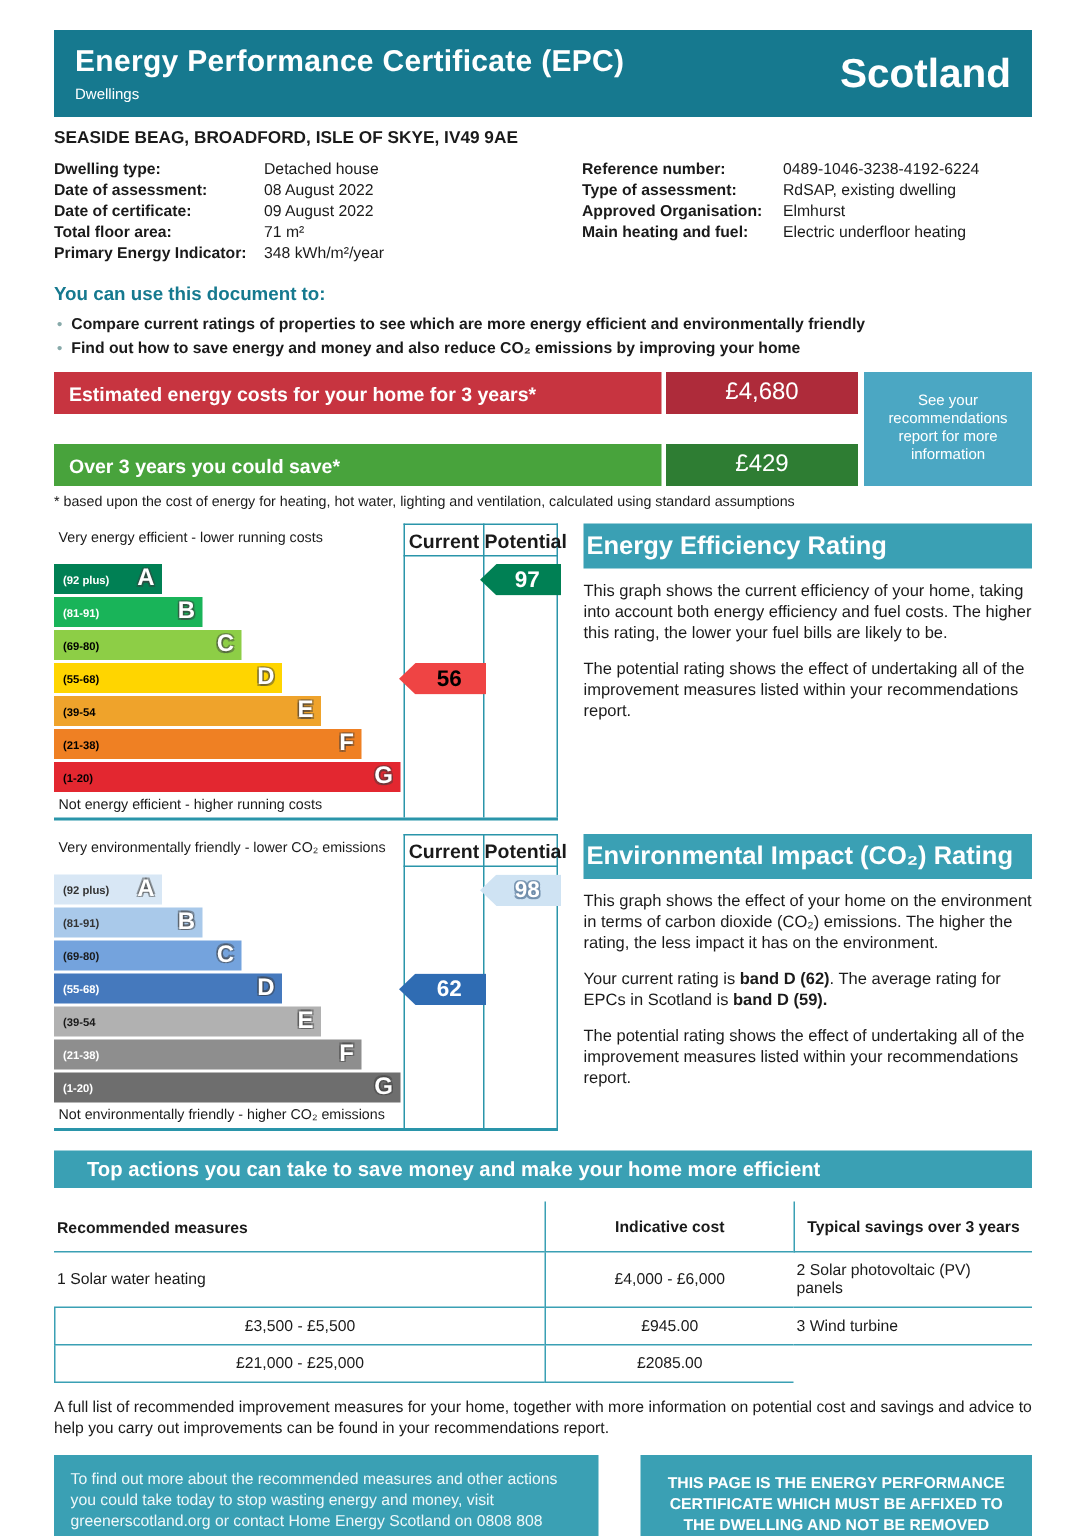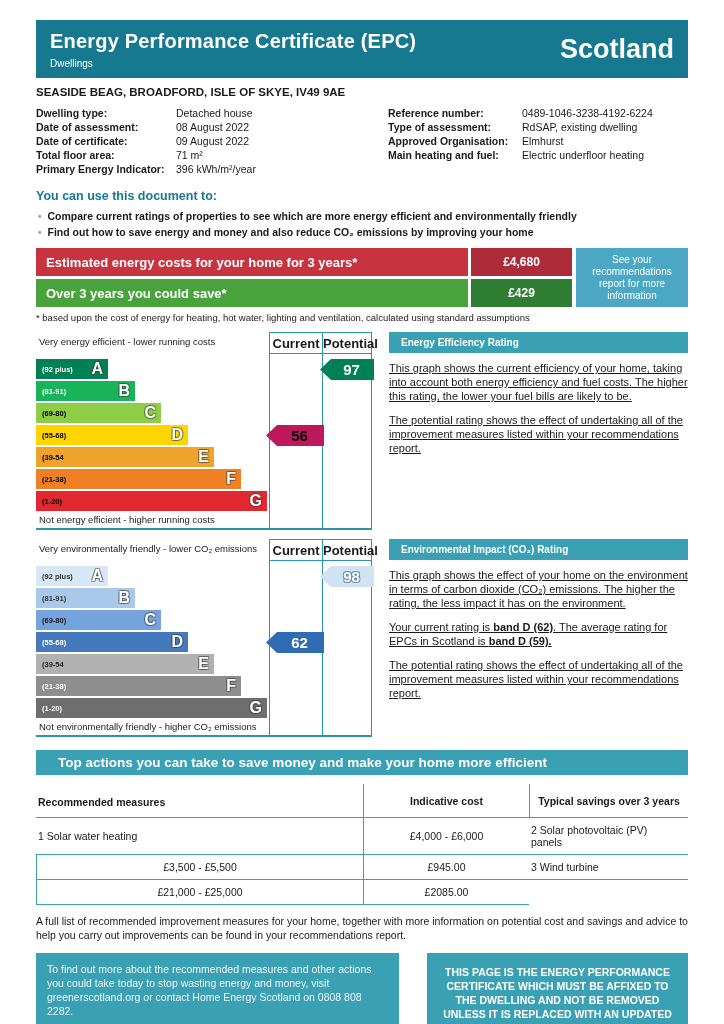--- a/index.html
+++ b/index.html
@@ -24,25 +24,25 @@
   .details-left .dlabel { width: 140px; font-weight: bold; }
   .details-right .dlabel { width: 134px; font-weight: bold; }
   .dvalue { flex: 1; }
 
   .usage-heading { color: var(--teal-dark); font-weight: bold; font-size: 12.5px; margin: 13px 0 7px 0; }
   .bullet { display: flex; font-size: 10.5px; font-weight: bold; margin: 3px 0; line-height: 13px; }
   .bullet-dot { color: #8aa; margin: 0 6px 0 2px; font-size: 10px; }
 
   
   .costs { display: flex; margin-top: 9px; }
-  .cost-rows { flex: 1; display: flex; flex-direction: column; gap: 3px; }
+  .cost-rows { flex: 1; display: flex; flex-direction: column; gap: 20px; }
   .cost-row { display: flex; gap: 3px; height: 28px; }
   .cost-label { flex: 1; color: #fff; font-weight: bold; font-size: 13px;
                 display: flex; align-items: center; padding-left: 10px; }
-  .cost-value { width: 101px; color: #fff; font-weight: bold; font-size: 12px;
+  .cost-value { width: 128px; color: #fff; font-weight: normal; font-size: 16px;
                 display: flex; align-items: center; justify-content: center; }
   .row-red    .cost-label { background: var(--red-label); }
   .row-red    .cost-value { background: var(--red-value); }
   .row-green  .cost-label { background: var(--green-label); }
   .row-green  .cost-value { background: var(--green-value); }
   .cost-note { width: 112px; margin-left: 4px; background: var(--teal-note); color: #fff;
                font-size: 10px; line-height: 12px; text-align: center;
                display: flex; align-items: center; justify-content: center; padding: 3px 4px; }
   .footnote { font-size: 9.5px; margin: 5px 0 0 0; }
 
@@ -68,22 +68,22 @@
   .arrow { position: absolute; height: 21px; display: flex; align-items: center; justify-content: center;
            font-size: 15px; font-weight: bold; padding-left: 9px;
            clip-path: polygon(0 50%, 11px 0, 100% 0, 100% 100%, 11px 100%); }
   .arrow.cur { left: 230px; width: 58px; }
   .arrow.pot { left: 284px; width: 54px; }
   .arrow.outline-text { text-shadow: -1px -1px 0 rgba(110,140,170,.9), 1px -1px 0 rgba(110,140,170,.9),
                                      -1px 1px 0 rgba(110,140,170,.9), 1px 1px 0 rgba(110,140,170,.9); }
 
   .panel { flex: 1; }
   .section-title { background: var(--teal-mid); color: #fff; font-weight: bold;
-                   font-size: 10px; padding: 5px 12px; margin-bottom: 8px; }
-  .panel p { font-size: 11px; line-height: 14px; margin-bottom: 10px; text-decoration: underline; }
+                   font-size: 17px; padding: 5px 2px; margin-bottom: 8px; }
+  .panel p { font-size: 11px; line-height: 14px; margin-bottom: 10px; }
 
   
   .actions-banner { background: var(--teal-mid); color: #fff; font-weight: bold;
                     font-size: 13.5px; padding: 5px 22px; margin-top: 13px; }
   .actions-table { display: grid; grid-template-columns: 327px 166px 159px; margin-top: 9px; font-size: 10.5px; }
   .at-cell { padding: 6px 8px 6px 2px; border-bottom: 1px solid var(--teal-mid); display: flex; align-items: center; }
   .at-cell.c2, .at-cell.c3 { justify-content: center; border-left: 1px solid var(--teal-mid); text-align: center; padding: 6px 4px; }
   .at-head { font-weight: bold; padding-top: 12px; padding-bottom: 9px; }
   .at-last { border-bottom: 1px solid var(--teal-mid); }
 
@@ -123,21 +123,21 @@
         <div class="drow">
           <span class="dlabel">Date of certificate:</span>
           <span class="dvalue">09 August 2022</span>
         </div>
         <div class="drow">
           <span class="dlabel">Total floor area:</span>
           <span class="dvalue">71 m²</span>
         </div>
         <div class="drow">
           <span class="dlabel">Primary Energy Indicator:</span>
-          <span class="dvalue">396 kWh/m²/year</span>
+          <span class="dvalue">348 kWh/m²/year</span>
         </div>
       </div>
     <div class="details-right" id="details-right">
         <div class="drow">
           <span class="dlabel">Reference number:</span>
           <span class="dvalue">0489-1046-3238-4192-6224</span>
         </div>
         <div class="drow">
           <span class="dlabel">Type of assessment:</span>
           <span class="dvalue">RdSAP, existing dwelling</span>
@@ -214,21 +214,21 @@
           </div>
           <div class="band" style="width: 205px; background: rgb(239, 128, 35);">
             <span class="band-range" style="color: rgb(0, 0, 0);">(21-38)</span>
             <span class="band-letter">F</span>
           </div>
           <div class="band" style="width: 231px; background: rgb(227, 39, 48);">
             <span class="band-range" style="color: rgb(0, 0, 0);">(1-20)</span>
             <span class="band-letter">G</span>
           </div>
         </div>
-    <div class="arrow cur" style="background: #be185d; color: rgb(0, 0, 0); top: 93px;">56</div>
+    <div class="arrow cur" style="background: #ef4444; color: rgb(0, 0, 0); top: 93px;">56</div>
         <div class="arrow pot" style="background: rgb(0, 128, 84); color: rgb(255, 255, 255); top: 27px;">97</div>
       </div>
     <div class="panel">
       <div class="section-title">Energy Efficiency Rating</div>
       <p>This graph shows the current efficiency of your home, taking into account both energy efficiency and fuel costs. The higher this rating, the lower your fuel bills are likely to be.</p>
       <p>The potential rating shows the effect of undertaking all of the improvement measures listed within your recommendations report.</p>
     </div>
   </div>
 
   <div class="rating-row">

